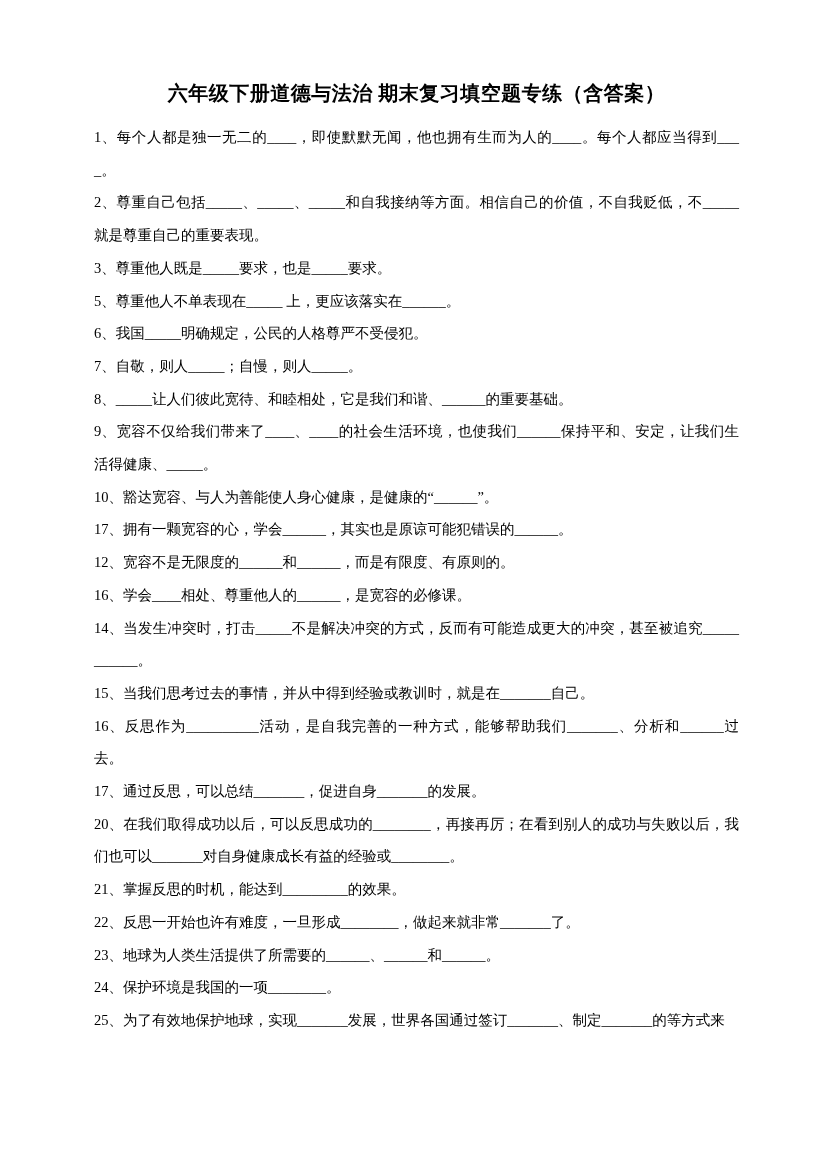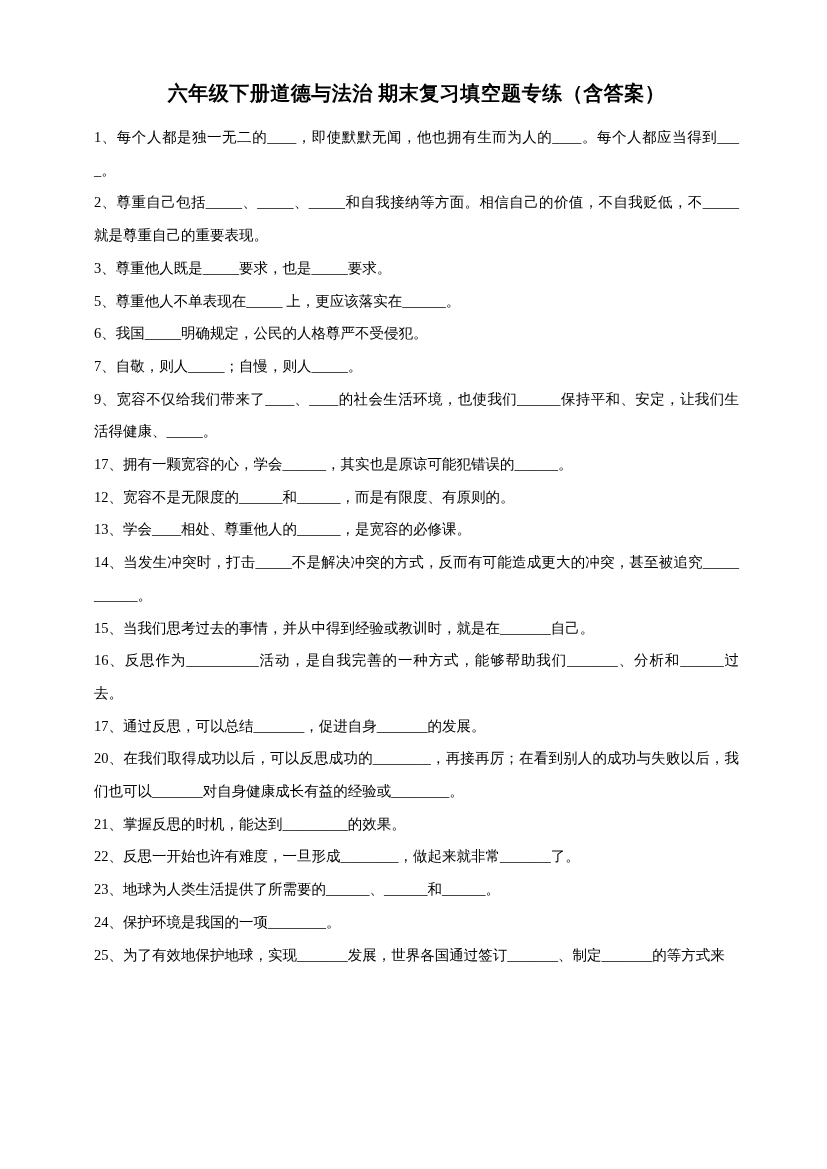--- a/index.html
+++ b/index.html
@@ -43,24 +43,26 @@
 
 <div class="page">
   <h1 class="title">六年级下册道德与法治 期末复习填空题专练（含答案）</h1>
   <div class="questions">
       <p class="question">1、每个人都是独一无二的____，即使默默无闻，他也拥有生而为人的____。每个人都应当得到____。</p>
       <p class="question">2、尊重自己包括_____、_____、_____和自我接纳等方面。相信自己的价值，不自我贬低，不_____就是尊重自己的重要表现。</p>
       <p class="question">3、尊重他人既是_____要求，也是_____要求。</p>
       <p class="question">5、尊重他人不单表现在_____ 上，更应该落实在______。</p>
       <p class="question">6、我国_____明确规定，公民的人格尊严不受侵犯。</p>
       <p class="question">7、自敬，则人_____；自慢，则人_____。</p>
+      <p class="question">8、_____让人们彼此宽待、和睦相处，它是我们和谐、______的重要基础。</p>
       <p class="question">9、宽容不仅给我们带来了____、____的社会生活环境，也使我们______保持平和、安定，让我们生活得健康、_____。</p>
+      <p class="question">10、豁达宽容、与人为善能使人身心健康，是健康的“______”。</p>
       <p class="question">17、拥有一颗宽容的心，学会______，其实也是原谅可能犯错误的______。</p>
       <p class="question">12、宽容不是无限度的______和______，而是有限度、有原则的。</p>
-      <p class="question">13、学会____相处、尊重他人的______，是宽容的必修课。</p>
+      <p class="question">16、学会____相处、尊重他人的______，是宽容的必修课。</p>
       <p class="question">14、当发生冲突时，打击_____不是解决冲突的方式，反而有可能造成更大的冲突，甚至被追究___________。</p>
       <p class="question">15、当我们思考过去的事情，并从中得到经验或教训时，就是在_______自己。</p>
       <p class="question">16、反思作为__________活动，是自我完善的一种方式，能够帮助我们_______、分析和______过去。</p>
       <p class="question">17、通过反思，可以总结_______，促进自身_______的发展。</p>
       <p class="question">20、在我们取得成功以后，可以反思成功的________，再接再厉；在看到别人的成功与失败以后，我们也可以_______对自身健康成长有益的经验或________。</p>
       <p class="question">21、掌握反思的时机，能达到_________的效果。</p>
       <p class="question">22、反思一开始也许有难度，一旦形成________，做起来就非常_______了。</p>
       <p class="question">23、地球为人类生活提供了所需要的______、______和______。</p>
       <p class="question">24、保护环境是我国的一项________。</p>
       <p class="question">25、为了有效地保护地球，实现_______发展，世界各国通过签订_______、制定_______的等方式来</p>

